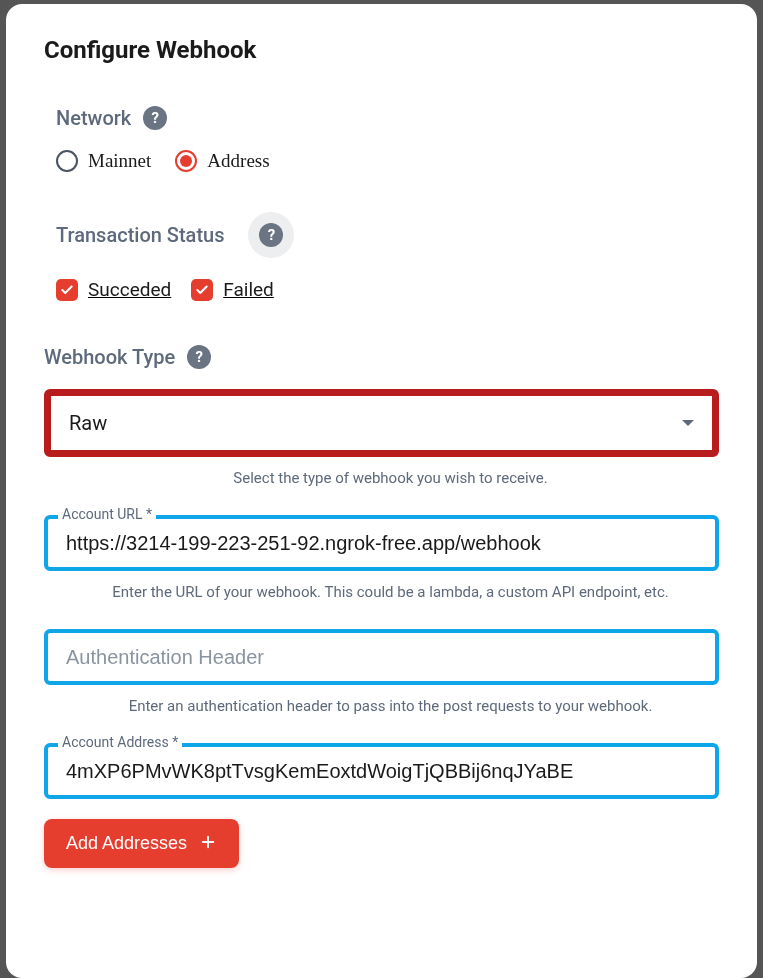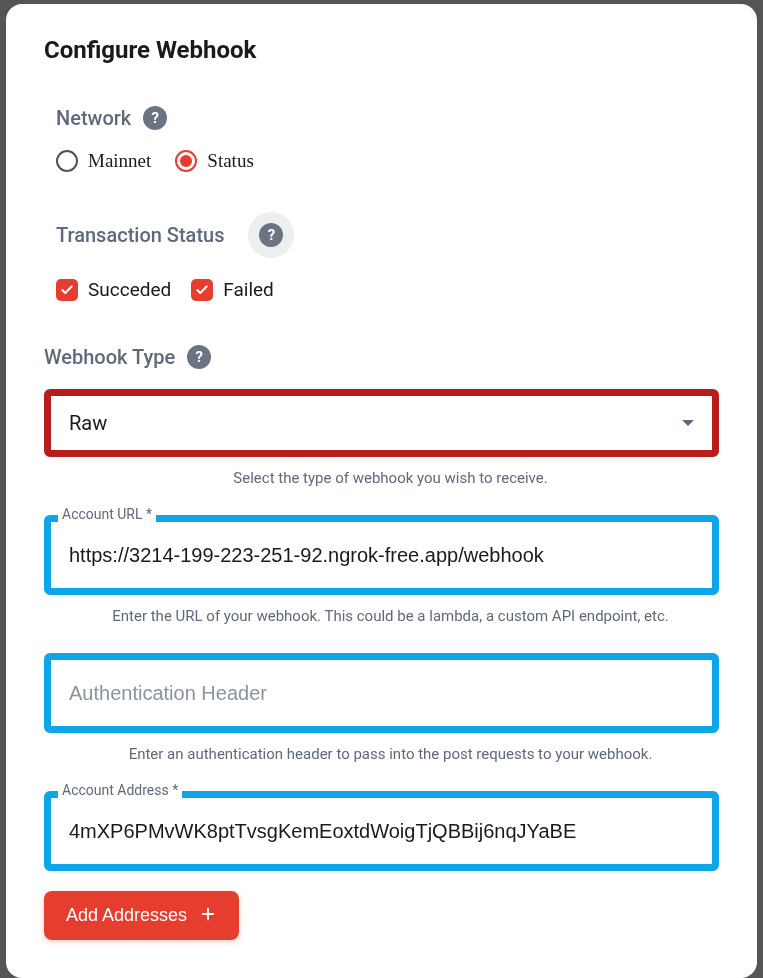--- a/index.html
+++ b/index.html
@@ -110,20 +110,21 @@
       align-items: center;
       gap: 20px;
       padding-left: 12px;
       margin-bottom: 44px;
     }
     .checkbox-item {
       display: flex;
       align-items: center;
       gap: 10px;
       cursor: pointer;
+      text-decoration: underline;
     }
     .checkbox-box {
       width: 22px;
       height: 22px;
       border-radius: 5px;
       background: #e53e2f;
       display: inline-flex;
       align-items: center;
       justify-content: center;
       color: #fff;
@@ -168,22 +169,22 @@
       position: absolute;
       top: -9px;
       left: 14px;
       background: #fff;
       padding: 0 4px;
       color: #5e6a7b;
       font-size: 14px;
     }
     .text-input {
       width: 100%;
-      height: 80px;
-      border: 7px solid #0ea5e9;
+      height: 56px;
+      border: 4px solid #0ea5e9;
       border-radius: 6px;
       background: #fff;
       padding: 0 18px;
       font-size: 20px;
       color: #1a1a1a;
       outline: none;
     }
     .text-input::placeholder {
       color: #8a94a1;
     }
@@ -243,21 +244,21 @@
   </div>
   <div class="radio-row">
     <div class="radio-item">
       <span class="radio-outer"></span>
       <span class="radio-label">Mainnet</span>
     </div>
     <div class="radio-item">
       <span class="radio-outer selected">
           <span class="radio-dot"></span>
         </span>
-      <span class="radio-label">Status</span>
+      <span class="radio-label">Address</span>
     </div>
   </div>
 
   
   <div class="tx-status-row">
     <span class="section-label">Transaction Status</span>
     <span class="help-circle light-bg">
         <span class="inner">?</span>
       </span>
   </div>

